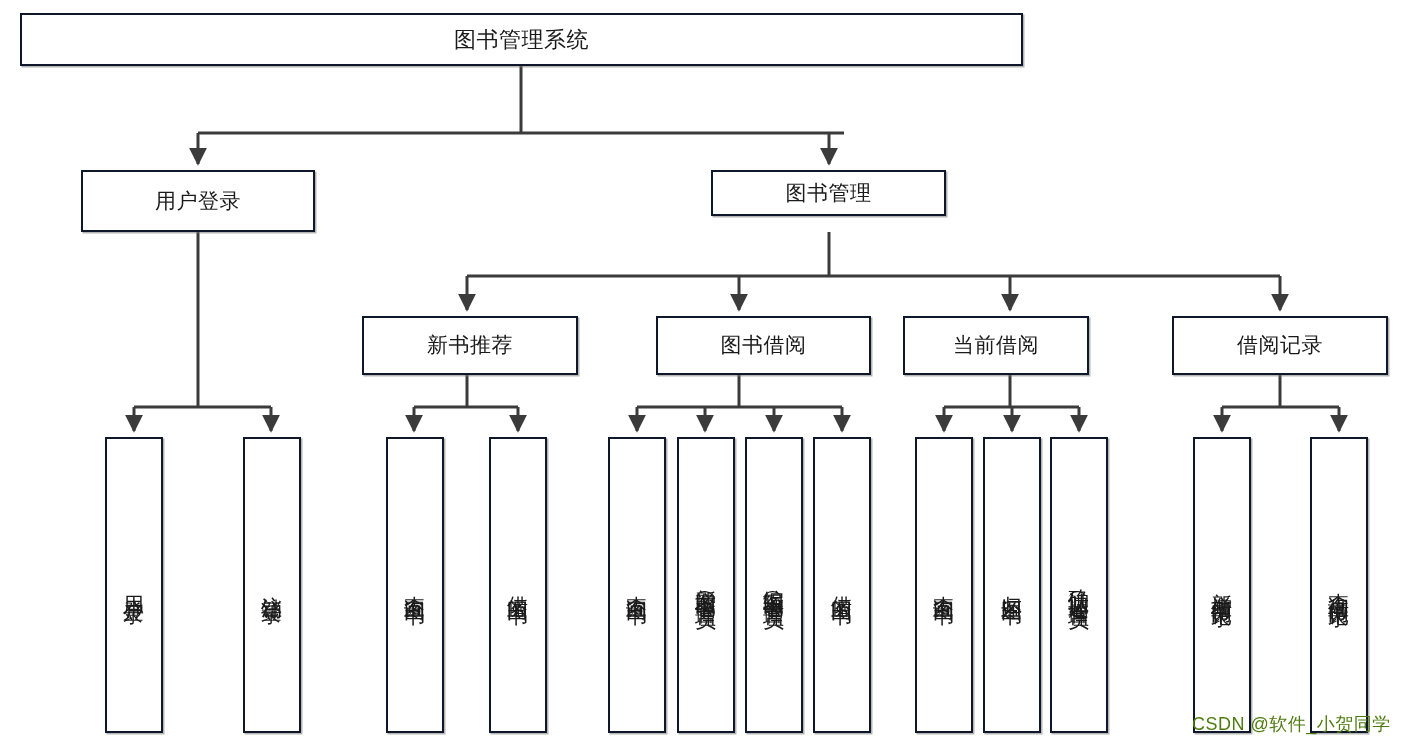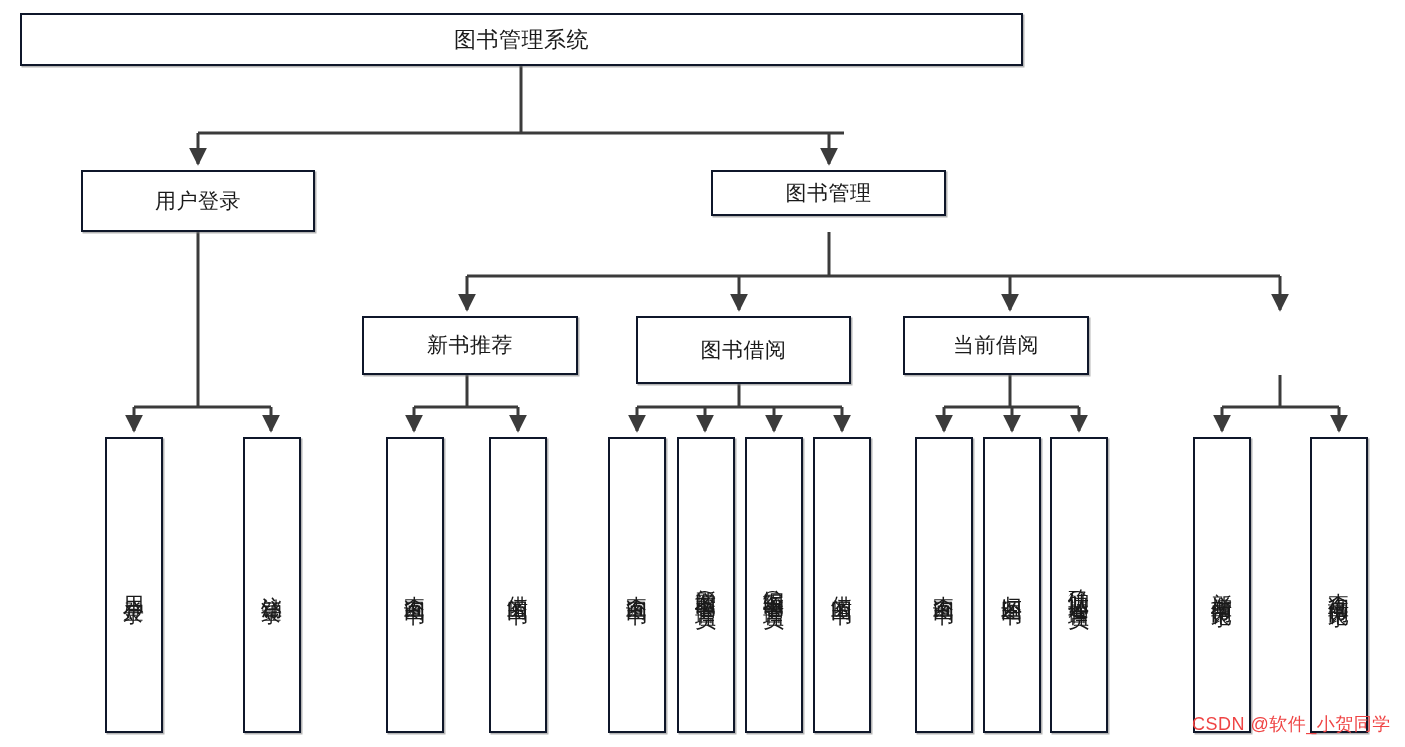--- a/index.html
+++ b/index.html
@@ -51,21 +51,21 @@
     line-height: 1.1;
     white-space: nowrap;
     text-align: center;
   }
   .node.root .label { font-size: 22px; }
   .watermark {
     position: absolute;
     left: 1192px;
     top: 712px;
     font-size: 18px;
-    color: #ef4444;
+    color: #4d7c0f;
     white-space: nowrap;
     letter-spacing: 0.5px;
   }
 </style>
 </head>
 <body>
 
 <div id="canvas">
 
   <svg id="edges" viewBox="0 0 1405 747" xmlns="http://www.w3.org/2000/svg">
@@ -125,25 +125,28 @@
   <div class="node" style="left:81px; top:170px; width:234px; height:62px;">
     <span class="label">用户登录</span>
   </div>
   <div class="node" style="left:711px; top:170px; width:235px; height:46px;">
     <span class="label">图书管理</span>
   </div>
 
   <div class="node" style="left:362px; top:316px; width:216px; height:59px;">
     <span class="label">新书推荐</span>
   </div>
-  <div class="node" style="left:636px; top:316px; width:215px; height:68px;text-align:center;">
+  <div class="node" style="left:656px; top:316px; width:215px; height:59px;text-align:center;">
     <span class="label">图书借阅</span>
   </div>
   <div class="node" style="left:903px; top:316px; width:186px; height:59px;">
     <span class="label">当前借阅</span>
+  </div>
+  <div class="node" style="left:1172px; top:316px; width:216px; height:59px;">
+    <span class="label">借阅记录</span>
   </div>
 
   <div class="node leaf" style="left:105px; top:437px; width:58px; height:296px;">
     <span class="label">用户登录</span>
   </div>
   <div class="node leaf" style="left:243px; top:437px; width:58px; height:296px;">
     <span class="label">注销登录</span>
   </div>
 
   <div class="node leaf" style="left:386px; top:437px; width:58px; height:296px;">

